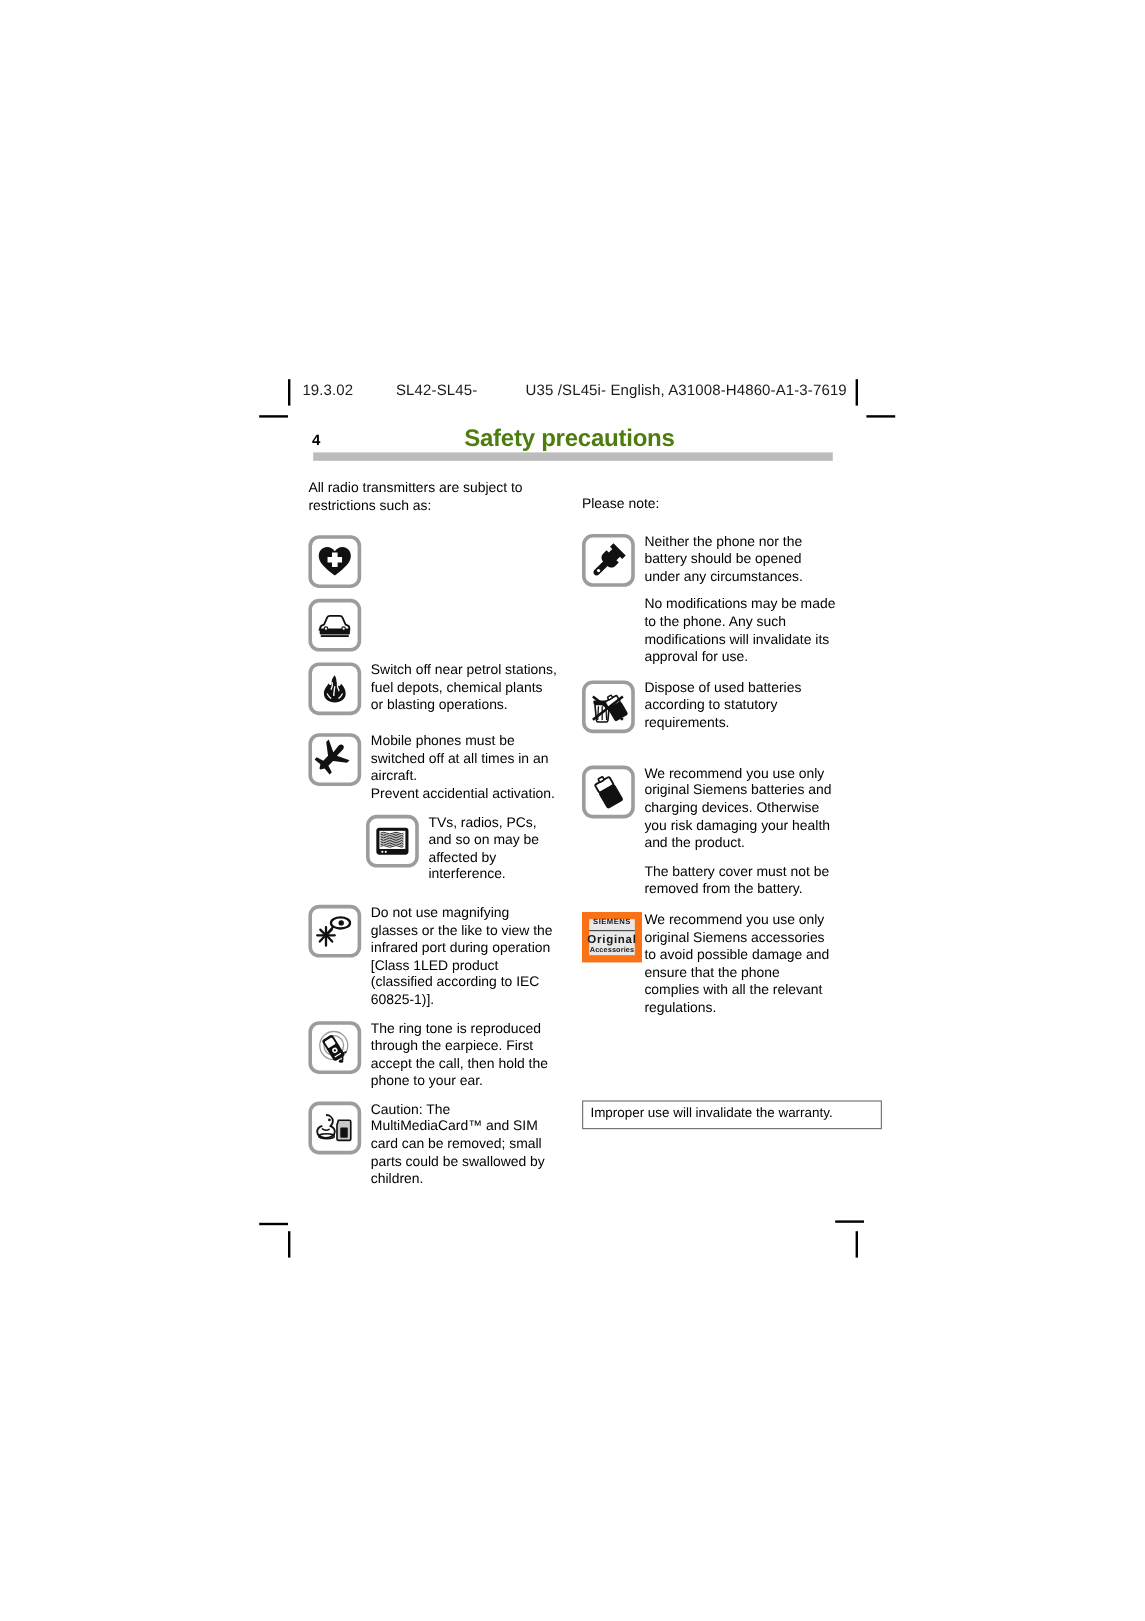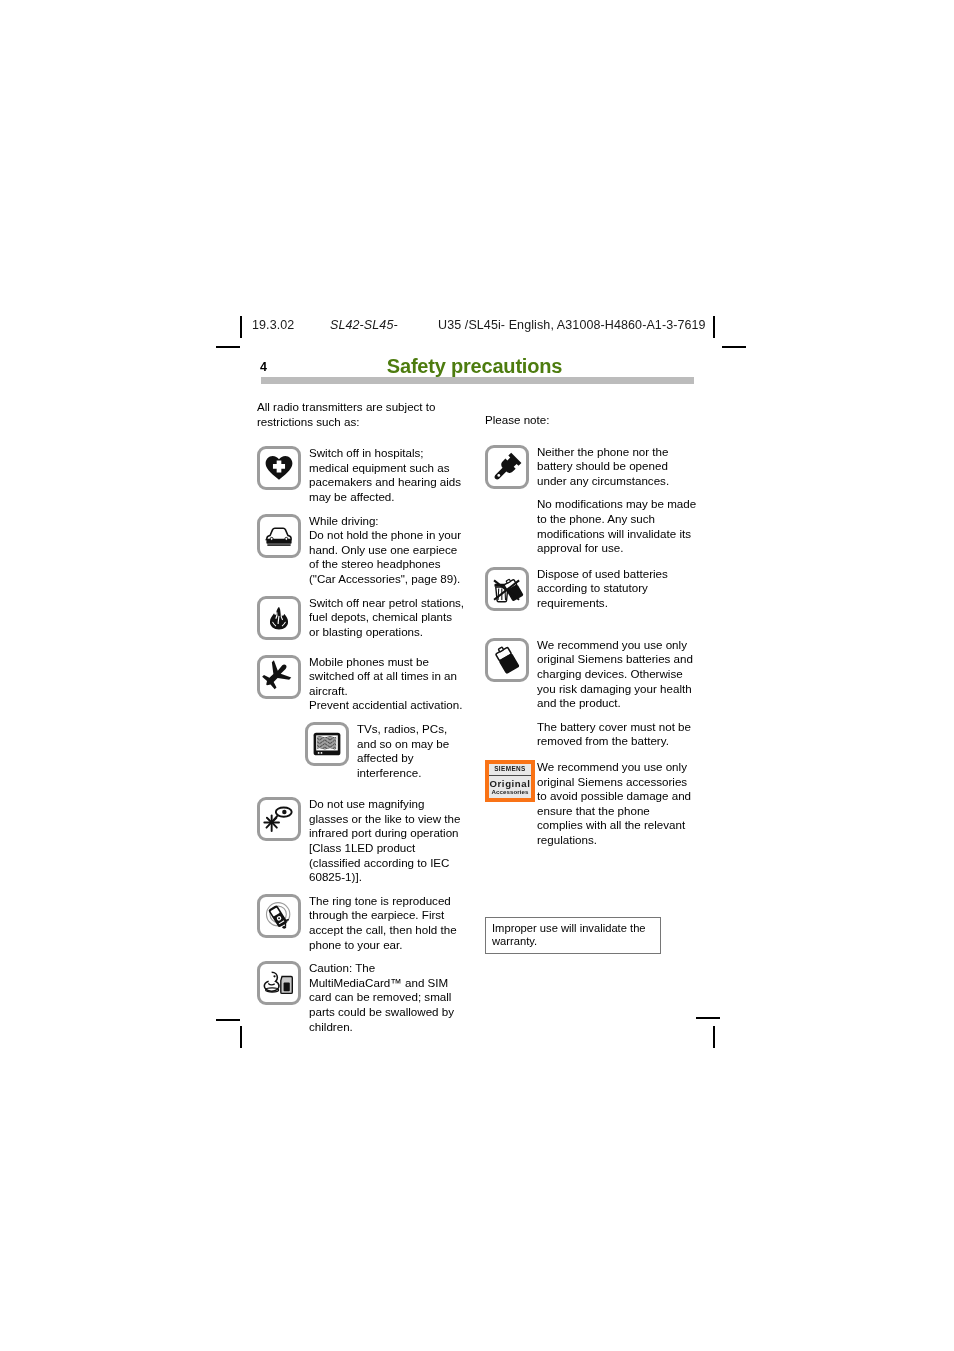--- a/index.html
+++ b/index.html
@@ -26,21 +26,21 @@
     position: absolute;
     left: 252px;
     top: 318px;
     width: 460px;
     font-size: 12.5px;
     letter-spacing: 0.1px;
     color: #1a1a1a;
     white-space: nowrap;
   }
   .run-head .rh-date   { display: inline-block; width: 78px; }
-  .run-head .rh-model  { display: inline-block; width: 108px; font-style: italic; }
+  .run-head .rh-model  { display: inline-block; width: 108px; }
   .run-head .rh-doc    { display: inline-block; }
 
   
   .title-row {
     position: absolute;
     left: 252px;
     top: 355px;
     width: 445px;
     height: 30px;
   }
@@ -113,21 +113,21 @@
     border-radius: 9px;
     background: #ffffff;
     display: block;
   }
 
   
   .siemens-mark {
     width: 50px;
     height: 42px;
     box-sizing: border-box;
-    border: 4px solid #f97316;
+    border: 6px solid #f97316;
     background: #e8e8e8;
     display: flex;
     flex-direction: column;
     justify-content: center;
     align-items: center;
     line-height: 1;
   }
   .siemens-mark .sm-brand {
     font-size: 6.4px;
     font-weight: bold;
@@ -153,21 +153,21 @@
     letter-spacing: 0.1px;
     color: #1a1a1a;
     padding-top: 1px;
   }
 
   
   .warranty-box {
     position: absolute;
     left: 485px;
     top: 917px;
-    width: 176px;
+    width: 250px;
     box-sizing: border-box;
     border: 1px solid #767676;
     padding: 4px 5px 5px 6px;
     font-size: 11.2px;
     line-height: 13px;
     background: #ffffff;
   }
 </style>
 </head>
 <body>
@@ -195,38 +195,31 @@
 
   <p class="lead">All radio transmitters are subject to restrictions such as:</p>
 
   <div class="row">
     <div class="icon-cell">
       <svg class="picto" viewBox="0 0 44 44" xmlns="http://www.w3.org/2000/svg">
         <path d="M22 35.5 C11 27 6.5 22 6.5 16.5 C6.5 11.6 10.3 8 14.6 8 C17.6 8 20.4 9.6 22 12 C23.6 9.6 26.4 8 29.4 8 C33.7 8 37.5 11.6 37.5 16.5 C37.5 22 33 27 22 35.5 Z" fill="#111"></path>
         <path d="M19.3 13.2 h5.4 v4.3 h4.3 v5.4 h-4.3 v4.3 h-5.4 v-4.3 h-4.3 v-5.4 h4.3 z" fill="#fff"></path>
       </svg>
     </div>
-    <div class="text-cell">
-      <p>Switch off in hospitals; medical equipment such as pacemakers and  hearing aids may be affected.</p>
-    </div>
   </div>
 
   <div class="row">
     <div class="icon-cell">
       <svg class="picto" viewBox="0 0 44 44" xmlns="http://www.w3.org/2000/svg">
         <path d="M8 24.5 C8 22.6 10 21.8 11.6 21.4 L14.6 14.6 C15.1 13.5 16.1 13 17.2 13 h9.6 c1.1 0 2.1 0.5 2.6 1.6 l3 6.8 c1.6 0.4 3.6 1.2 3.6 3.1 v1.6 h-28.6 z" fill="none" stroke="#111" stroke-width="1.8"></path>
         <path d="M7.4 26.6 h29.2 v3.2 c0 0.7-0.6 1.2-1.3 1.2 h-26.6 c-0.7 0-1.3-0.5-1.3-1.2 z" fill="#111"></path>
         <rect x="8.5" y="31.6" width="27" height="1.8" fill="#111"></rect>
         <circle cx="13.5" cy="25.3" r="1.7" fill="#fff" stroke="#111" stroke-width="1.1"></circle>
         <circle cx="30.5" cy="25.3" r="1.7" fill="#fff" stroke="#111" stroke-width="1.1"></circle>
       </svg>
-    </div>
-    <div class="text-cell">
-      <p style="margin-bottom:0;">While driving:</p>
-      <p>Do not hold the phone in your hand. Only use one earpiece of the stereo headphones ("Car Accessories", page 89).</p>
     </div>
   </div>
 
   <div class="row" style="margin-bottom:14px;">
     <div class="icon-cell">
       <svg class="picto" viewBox="0 0 44 44" xmlns="http://www.w3.org/2000/svg">
         <path d="M22 9 c2.5 4.5 1 7 2.8 9.4 c1.3 1.7 3.1 0.9 3.1-1.4 c2.8 3 4.6 6.2 4.6 9.6 c0 5.3-4.6 8.6-10.5 8.6 c-5.9 0-10.5-3.3-10.5-8.6 c0-4.2 2.6-7 4.8-10 c0.5 2.1 1.9 2.3 2.4 0.9 c0.8-2.2-0.6-4.3 3.3-8.5 z" fill="#111"></path>
         <path d="M19.4 15.5 c0.8 3 0 5.4-1.1 7.4" fill="none" stroke="#fff" stroke-width="1.3"></path>
         <path d="M24.6 16.8 c-0.6 3.2 0.4 5.5 1.6 7.4" fill="none" stroke="#fff" stroke-width="1.3"></path>
         <path d="M22 19.5 c-0.5 4-1 6.4-1 9.5" fill="none" stroke="#fff" stroke-width="1.3"></path>

